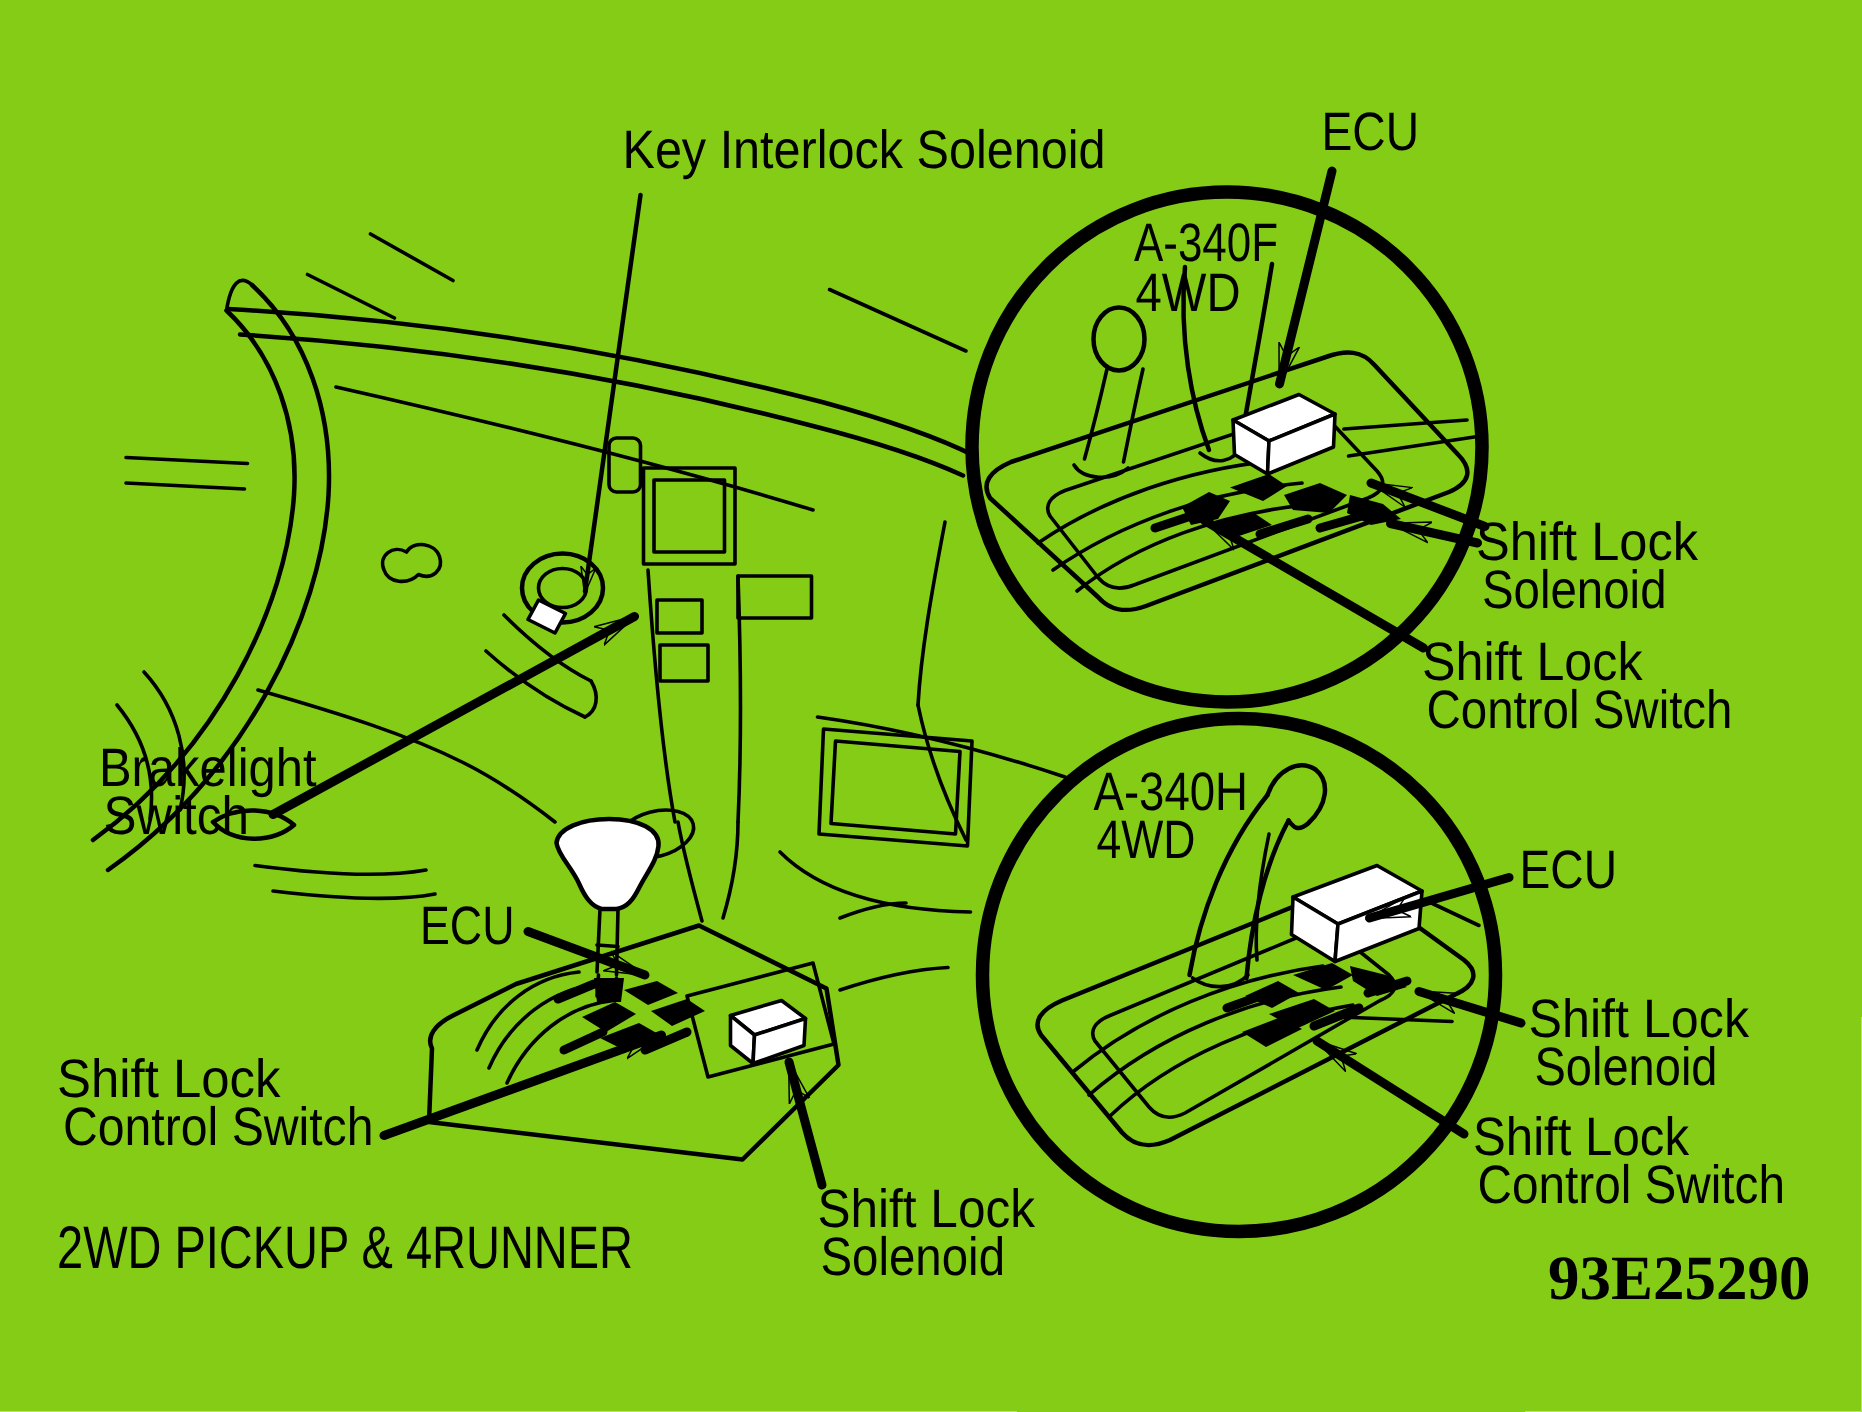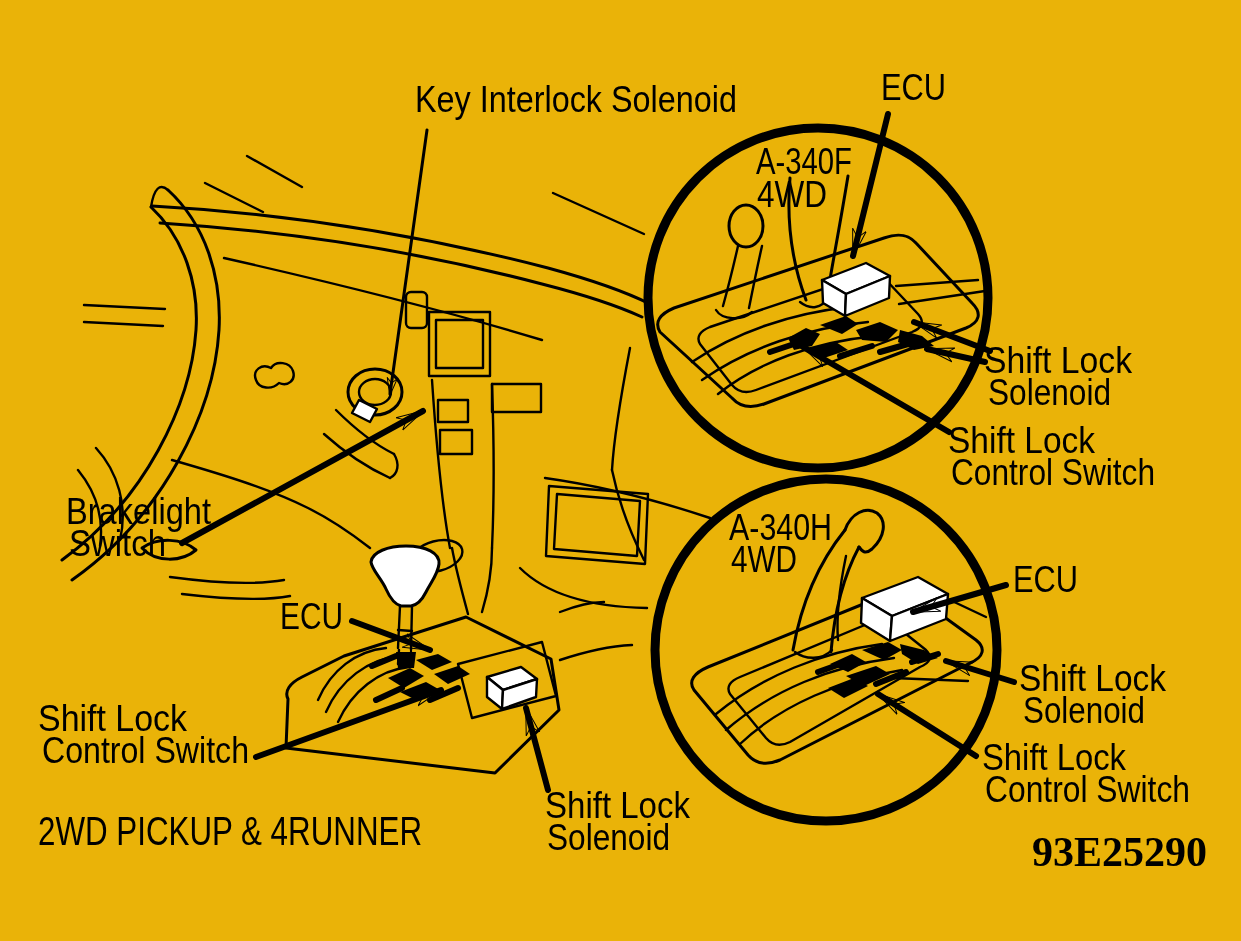--- a/index.html
+++ b/index.html
@@ -1,16 +1,16 @@
 <!DOCTYPE html>
 <html><head>
 <meta charset="utf-8">
 <style>
   html,body{margin:0;padding:0;background:#e8e8e8;}
-  .page{width:1241px;height:941px;background:#eab308;position:relative;margin:0 auto;overflow:hidden;}
+  .page{width:1241px;height:941px;background:#84cc16;position:relative;margin:0 auto;overflow:hidden;}
   svg{display:block;}
   svg *{vector-effect:none;}
   path,line,circle,ellipse,rect{stroke:#000;fill:none;stroke-linecap:round;stroke-linejoin:round;}
   .w2{stroke-width:2.4;}
   .w3{stroke-width:3;}
   .thick{stroke-width:6;}
   .xthick{stroke-width:9;}
   .blob{fill:#000;stroke:none;}
   .wfill{fill:#fff;}
   text{font-family:"Liberation Sans","DejaVu Sans",sans-serif;fill:#000;stroke:none;}

